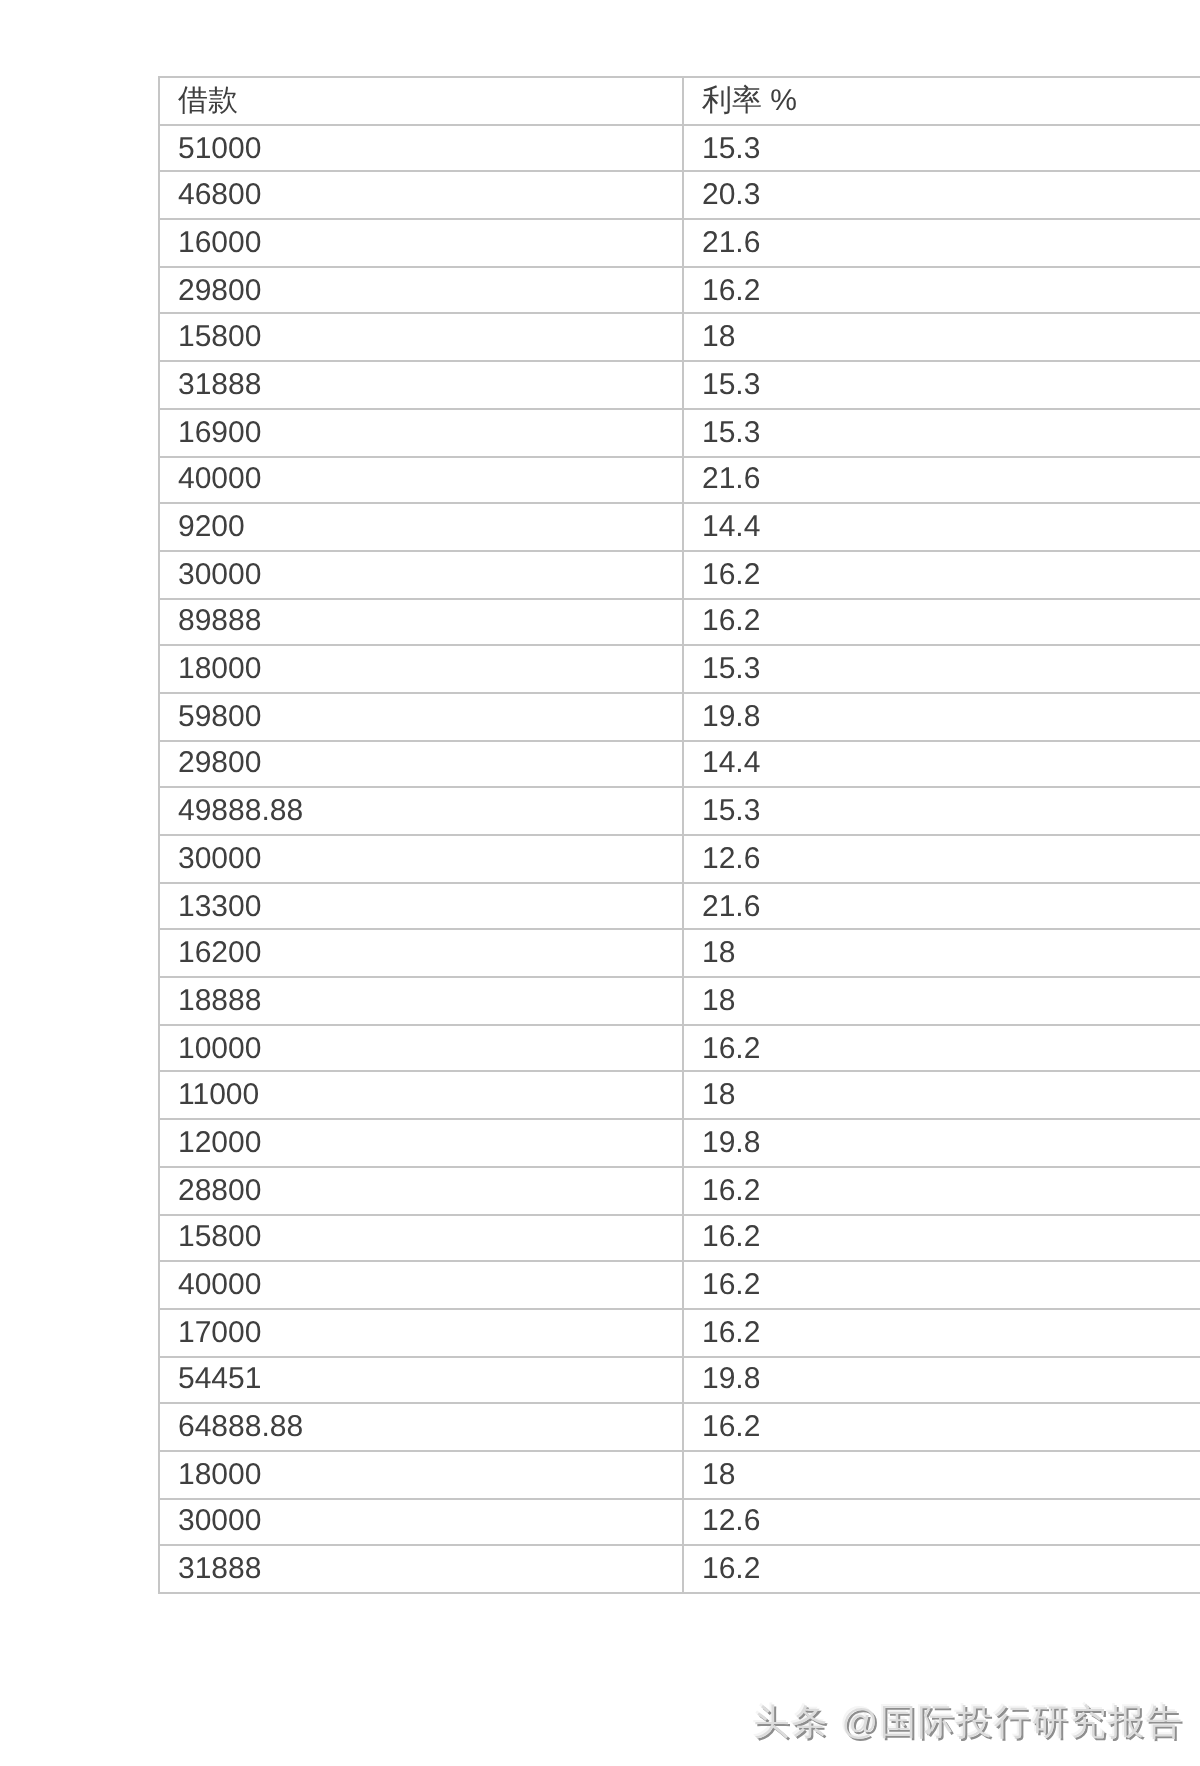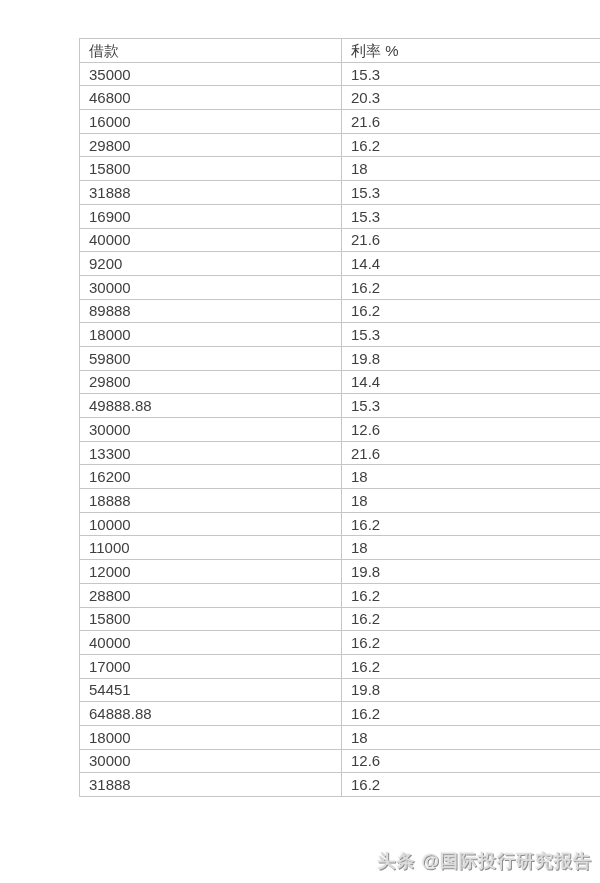--- a/index.html
+++ b/index.html
@@ -41,21 +41,21 @@
     white-space: nowrap;
     overflow: hidden;
   }
   table.data-table col.col-loan { width: 262px; }
   table.data-table col.col-rate { width: 266px; }
   .watermark {
     position: absolute;
     right: 8px;
     top: 849px;
     font-size: 18px;
-    font-weight: bold;
+    font-weight: normal;
     letter-spacing: 1px;
     color: #dcdcdc;
     text-shadow: 1px 1px 0 #8e8e8e, -1px -1px 0 #f5f5f5;
     white-space: nowrap;
     pointer-events: none;
   }
 </style>
 </head>
 <body>
 
@@ -66,21 +66,21 @@
       <col class="col-rate">
     </colgroup>
     <thead>
       <tr>
         <th>借款</th>
         <th>利率 %</th>
       </tr>
     </thead>
     <tbody id="table-body">
         <tr>
-          <td>35000</td>
+          <td>51000</td>
           <td>15.3</td>
         </tr>
         <tr>
           <td>46800</td>
           <td>20.3</td>
         </tr>
         <tr>
           <td>16000</td>
           <td>21.6</td>
         </tr>

